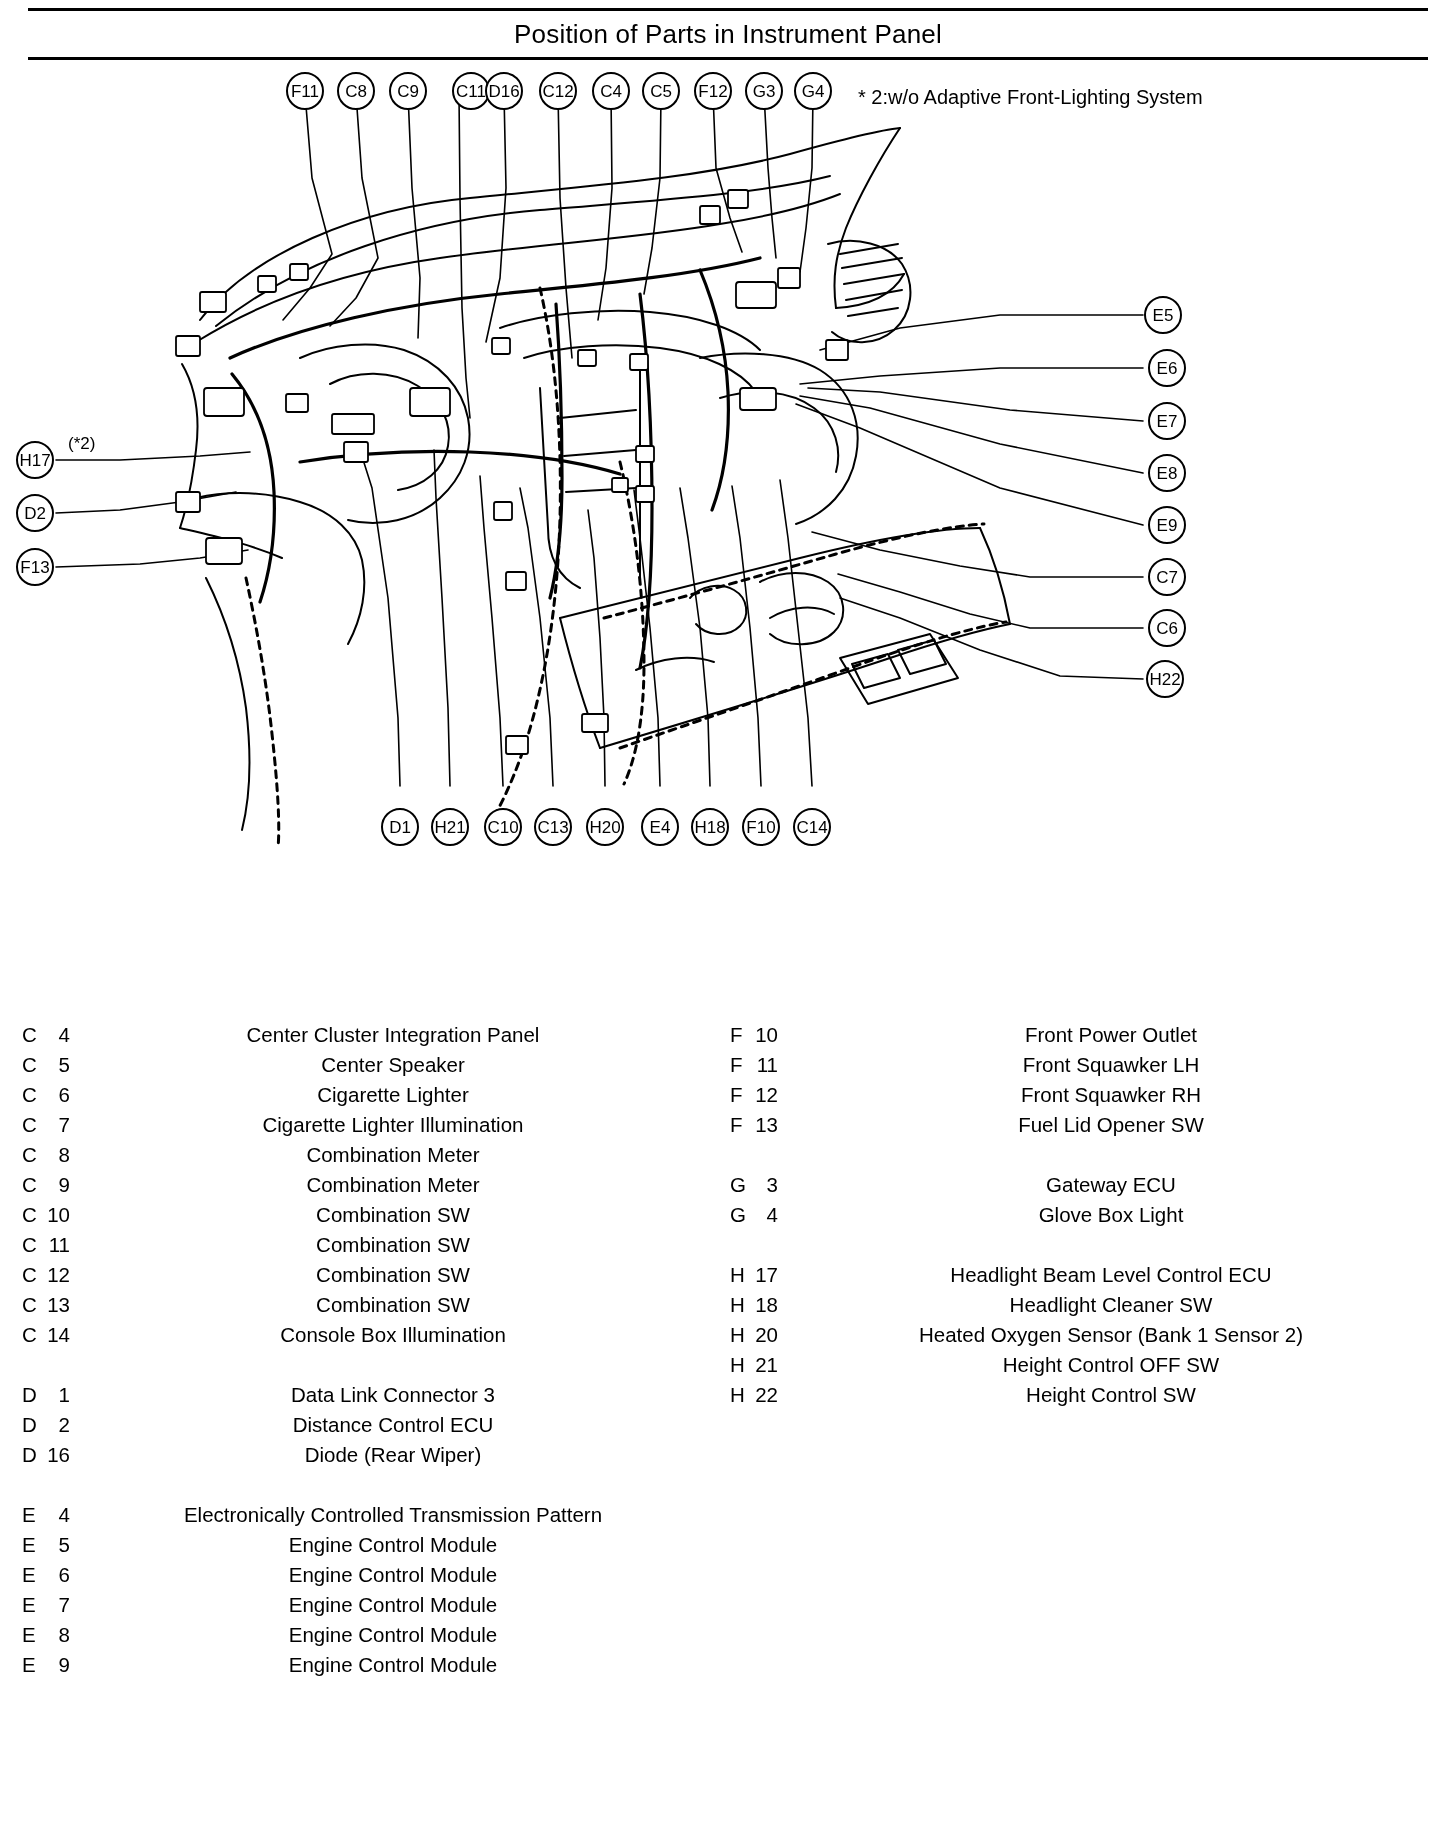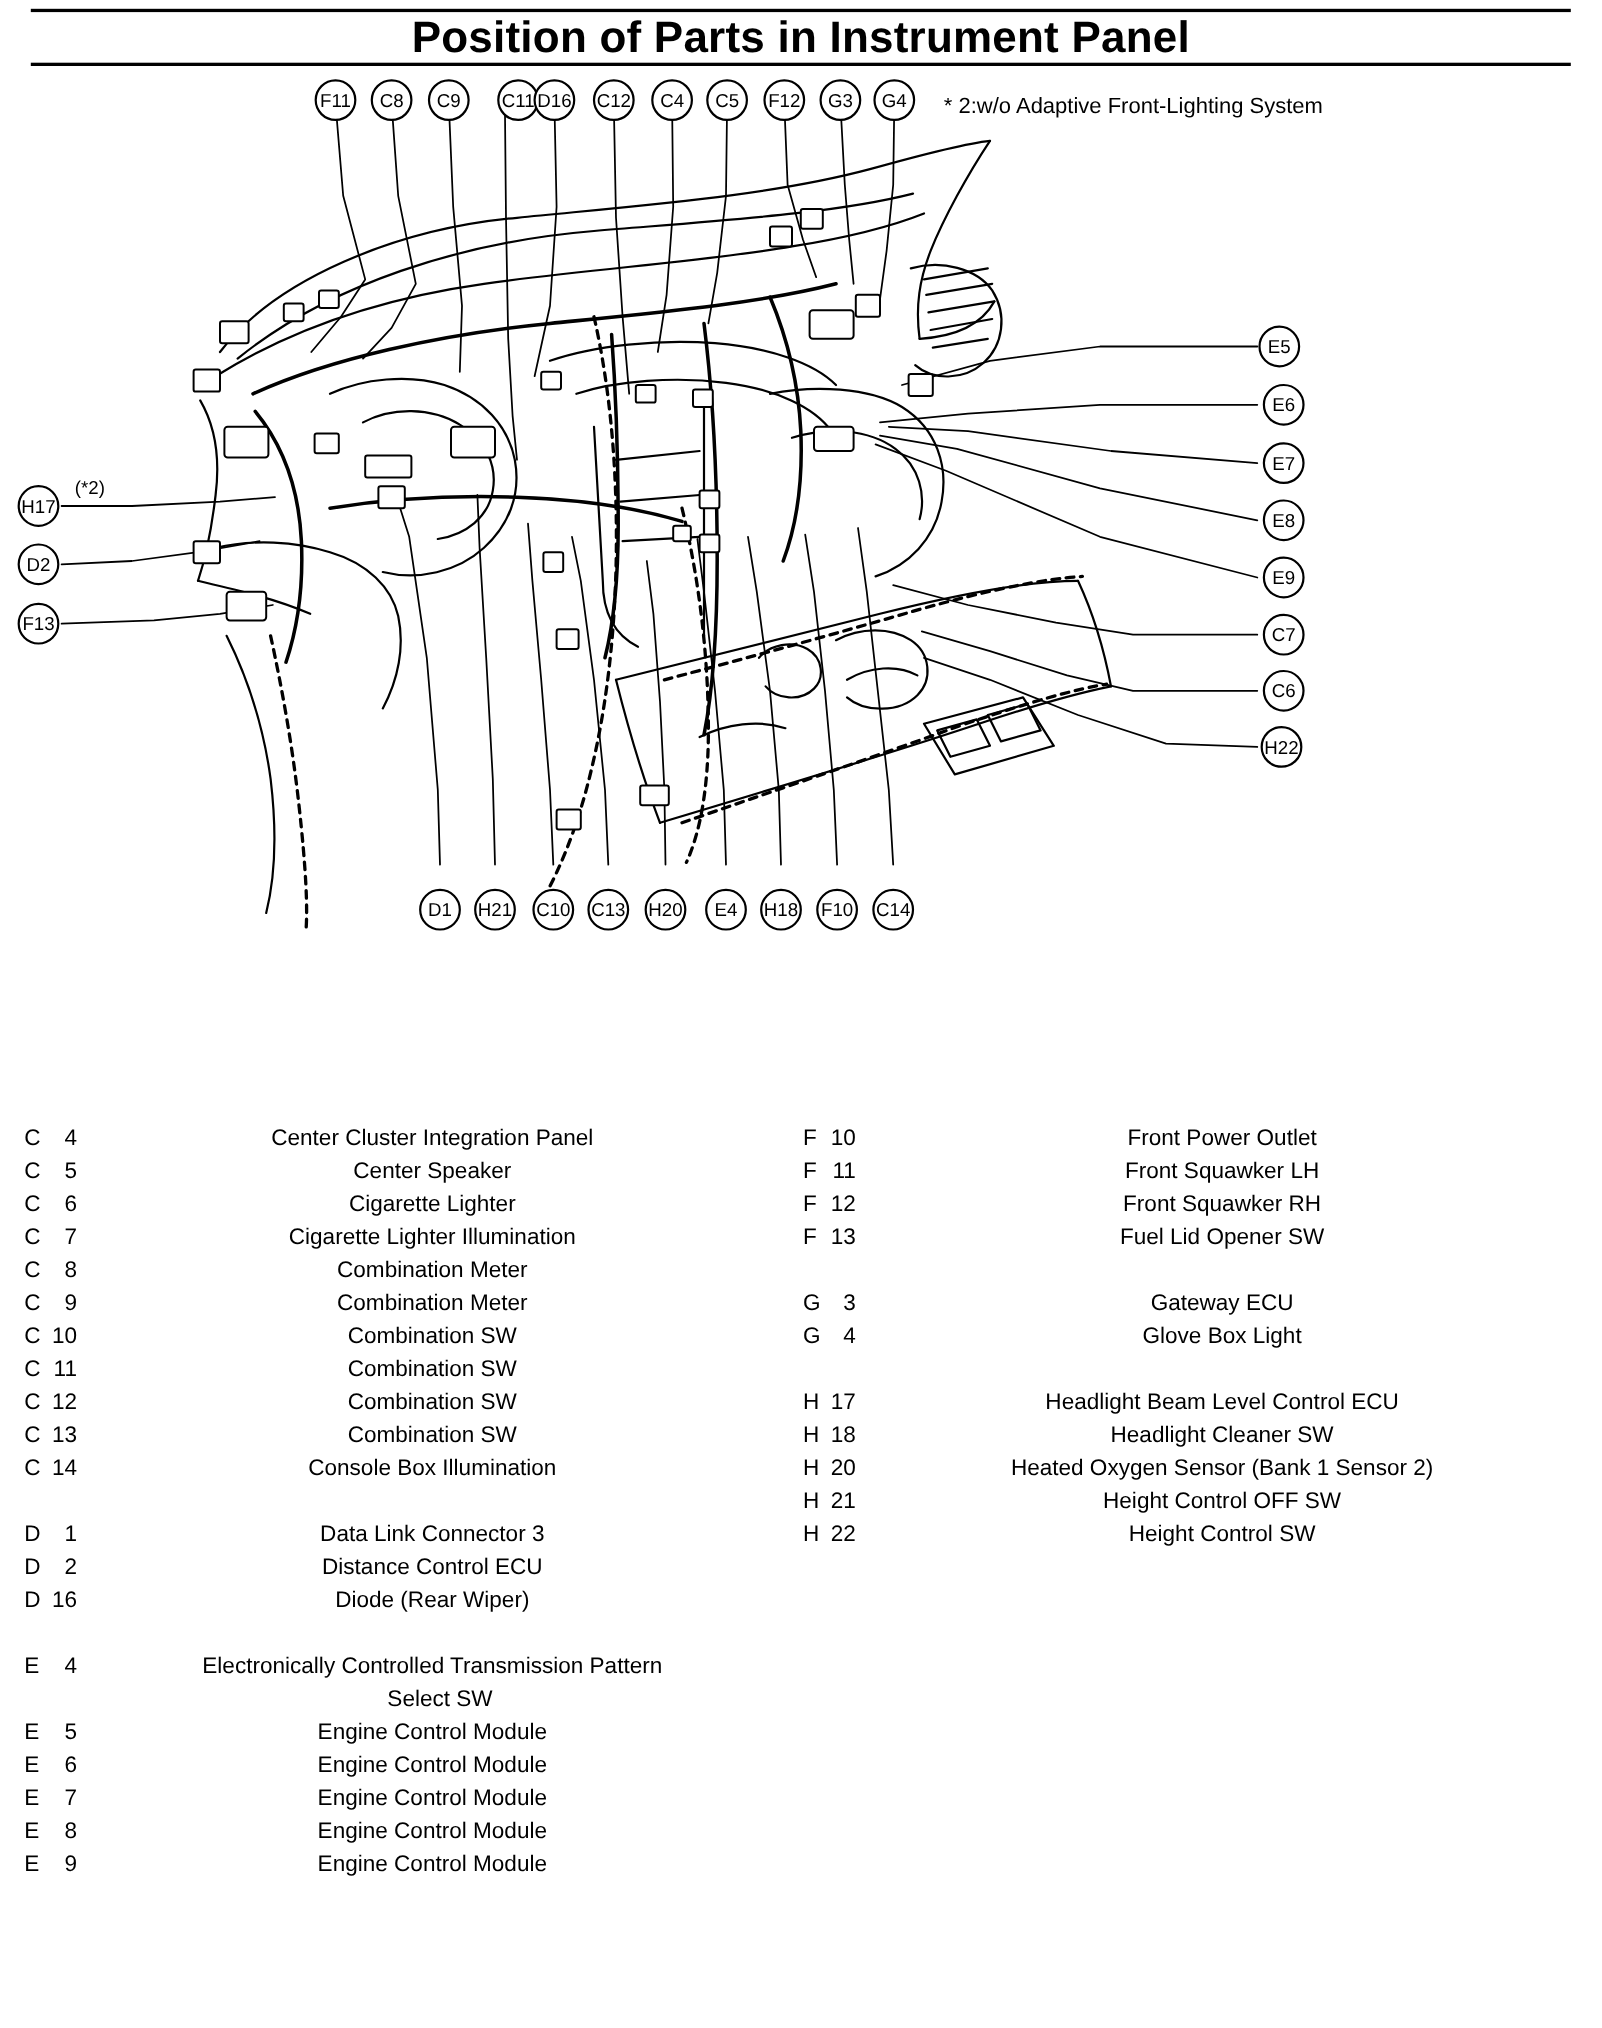--- a/index.html
+++ b/index.html
@@ -27,22 +27,22 @@
     top: 8px;
     width: 1400px;
     height: 46px;
     border-top: 3px solid #000;
     border-bottom: 3px solid #000;
     display: flex;
     align-items: center;
     justify-content: center;
   }
   .title-text {
-    font-size: 40px;
-    font-weight: bold;
+    font-size: 26px;
+    font-weight: normal;
     letter-spacing: 0.2px;
   }
   
   .diagram {
     position: absolute;
     left: 0;
     top: 58px;
     width: 1300px;
     height: 950px;
   }
@@ -402,21 +402,20 @@
 
       <div class="legend-gap"></div>
 
       <div class="legend-row tall">
         <span class="legend-code">
             <span class="letter">E</span>
             <span class="num">4</span>
           </span>
         <span class="legend-label">
           <span>Electronically Controlled Transmission Pattern</span>
-          <span class="cont">Select SW</span>
         </span>
       </div>
       <div class="legend-row">
         <span class="legend-code">
             <span class="letter">E</span>
             <span class="num">5</span>
           </span>
         <span class="legend-label">Engine Control Module</span>
       </div>
       <div class="legend-row">

